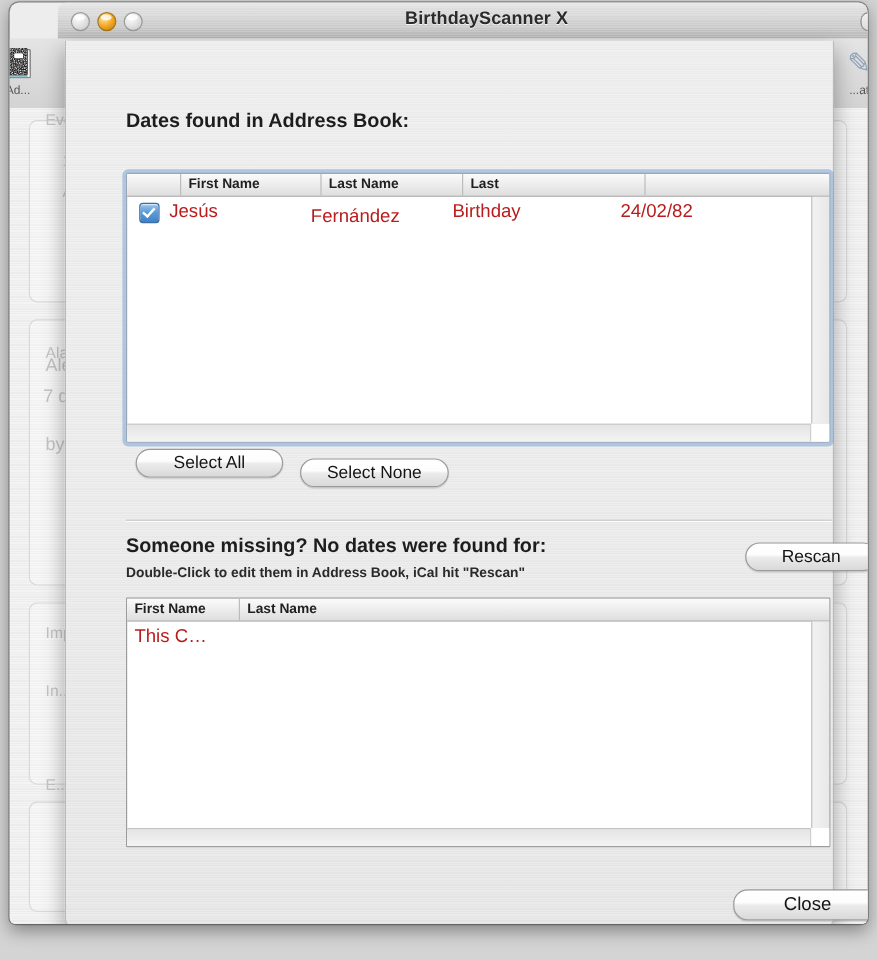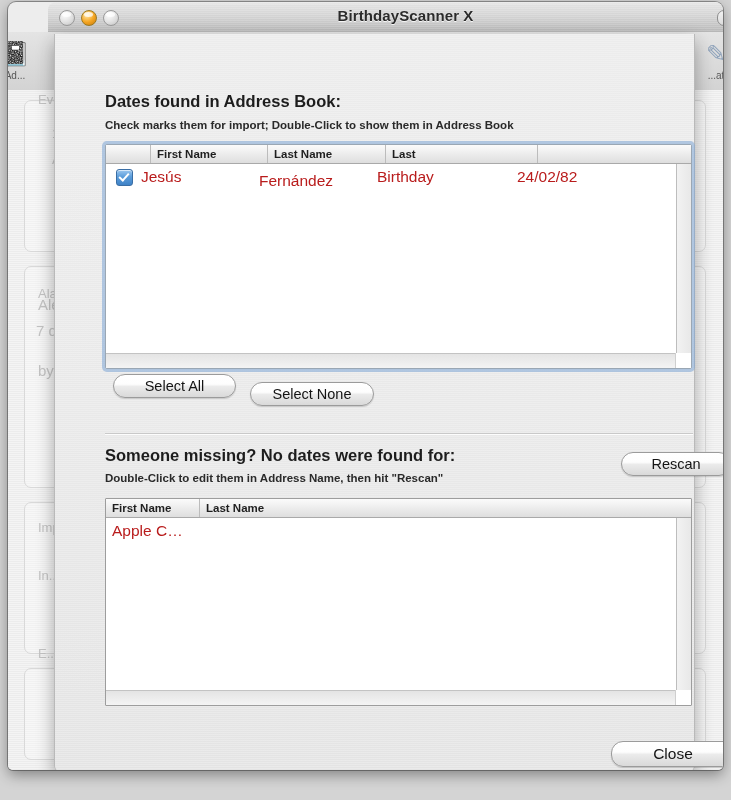--- a/index.html
+++ b/index.html
@@ -387,21 +387,20 @@
       <div class="faint sm" style="left:30px; top:556px;">E...</div>
       <div class="faint xs" style="left:52px; top:598px;">This will export your Dates as iCal-compatible file, you can</div>
       <div class="faint xs" style="left:52px; top:618px;">then import your dates to any iCal conform Calendar app, i.e.</div>
       <div class="faint xs" style="left:52px; top:638px;">Apple iCal, Outlook, etc.</div>
     </div>
 
     <div id="sheet">
       <div class="sheet-inner">
 
         <div class="heading" style="left:50px; top:58px;">Dates found in Address Book:</div>
-        <div class="subheading" style="left:50px; top:85px;">Check marks them for import; Double-Click to show them in Address Book</div>
 
         <div class="tablebox" id="table-found">
           <div class="thead">
             <div class="th" style="width:45px; padding-left:0;"></div>
             <div class="th" style="width:117px;">First Name</div>
             <div class="th" style="width:118px;">Last Name</div>
             <div class="th" style="width:152px;">Last</div>
             <div class="th" style="flex:1;"></div>
           </div>
           <div class="tbody" style="height:203px;">
@@ -416,32 +415,32 @@
           <div class="vscroll" style="top:19px; bottom:15px;"></div>
           <div class="hscroll"></div>
         </div>
 
         <div class="btn" id="btn-select-all">Select All</div>
         <div class="btn" id="btn-select-none">Select None</div>
 
         <div id="divider"></div>
 
         <div class="heading" style="left:50px; top:412px;">Someone missing? No dates were found for:</div>
-        <div class="subheading" style="left:50px; top:438px;">Double-Click to edit them in Address Name, then hit "Rescan"</div>
+        <div class="subheading" style="left:50px; top:438px;">Double-Click to edit them in Address Book, iCal hit "Rescan"</div>
 
         <div class="btn" id="btn-rescan">Rescan</div>
 
         <div class="tablebox" id="table-missing">
           <div class="thead">
             <div class="th" style="width:94px;">First Name</div>
             <div class="th" style="flex:1;">Last Name</div>
           </div>
           <div class="tbody" style="height:186px;">
             <div class="trow">
-              <div class="cell" style="width:180px;">Apple C…</div>
+              <div class="cell" style="width:180px;">This C…</div>
               <div class="cell" style="flex:1;"></div>
             </div>
           </div>
           <div class="vscroll" style="top:19px; bottom:15px;"></div>
           <div class="hscroll"></div>
         </div>
 
         <div class="btn" id="btn-close">Close</div>
 
       </div>

